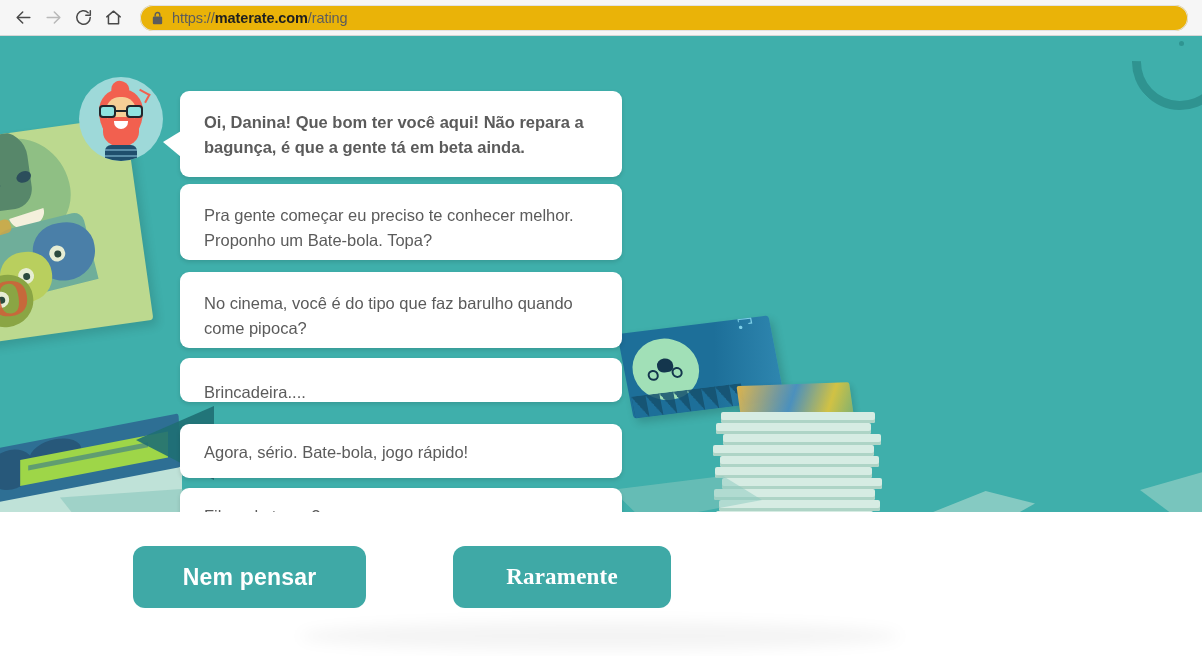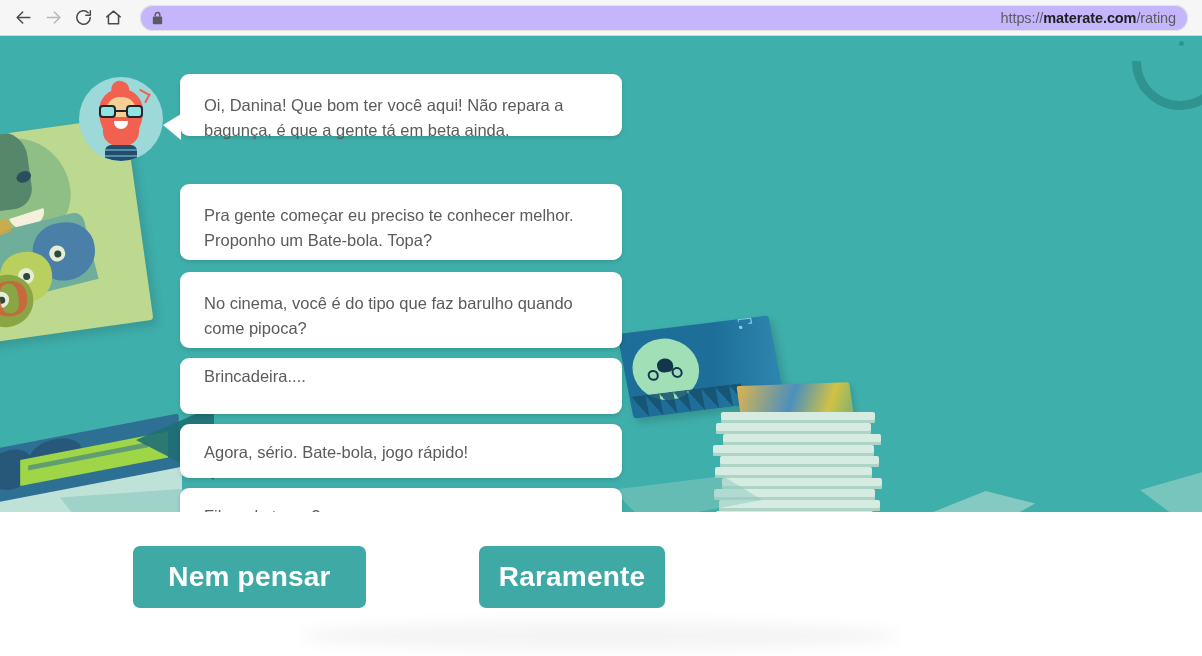--- a/index.html
+++ b/index.html
@@ -24,26 +24,25 @@
     flex:0 0 auto;
   }
   .nav-btn:first-child { margin-left:8px; }
   .nav-btn svg { display:block; }
 
   #omnibox {
     margin-left:12px;
     height:26px;
     flex:1 1 auto;
     margin-right:14px;
-    background:#c4b5fd;
+    background:#eab308;
     border-radius:13px;
     display:flex; align-items:center;
     padding:0 12px;
     box-shadow:inset 0 0 0 1px #e2e2e2;
-    justify-content:space-between;
   }
   #lock-icon { flex:0 0 auto; margin-right:9px; display:flex; }
   #url-text {
     font-size:14.5px;
     color:#5c5c5c;
     white-space:nowrap;
     letter-spacing:-0.1px;
   }
   #url-text .host { color:#1f1f1f; font-weight:600; }
 
@@ -388,24 +387,24 @@
   .bubble.tail::before {
     content:"";
     position:absolute;
     left:-17px; top:40px;
     width:0; height:0;
     border-top:11px solid transparent;
     border-bottom:15px solid transparent;
     border-right:18px solid #ffffff;
   }
 
-  #b1 { top:38px;  height:62px; }
+  #b1 { top:55px;  height:86px;font-weight:bold; }
   #b2 { top:148px; height:76px; }
   #b3 { top:236px; height:76px; }
-  #b4 { top:322px; height:56px; padding-top:6px; }
+  #b4 { top:322px; height:44px; padding-top:22px; }
   #b5 { top:388px; height:54px; padding-top:16px; }
   #b6 { top:452px; height:54px; padding-top:16px; }
 
   
   #answer-panel {
     position:absolute; left:0; top:476px;
     width:1202px; height:144px;
     background:#ffffff;
   }
   #panel-shadow {
@@ -419,31 +418,31 @@
     position:absolute; left:0; top:0;
     width:1202px; height:144px;
     display:flex; align-items:center;
   }
   .answer-btn {
     position:absolute;
     top:34px;
     height:62px;
     background:#3fa9a6;
     border:none;
-    border-radius:7px;
+    border-radius:12px;
     color:#ffffff;
     font-family:"Liberation Sans", sans-serif;
-    font-size:28px;
+    font-size:23px;
     font-weight:bold;
     letter-spacing:.2px;
     cursor:pointer;
     display:flex; align-items:center; justify-content:center;
   }
   #ans0 { left:133px;  width:233px; }
-  #ans1 { left:479px;  width:186px; }
+  #ans1 { left:453px;  width:218px;font-family:Liberation Serif, serif; }
   #ans2 { left:777px;  width:159px; }
   #ans3 { left:1031px; width:147px; }
 </style>
 </head>
 <body>
 
 <div id="browser-chrome">
 
   <div class="nav-btn">
     <svg width="19" height="19" viewBox="0 0 24 24" fill="none" stroke="#4a4a4a" stroke-width="1.9" stroke-linecap="round" stroke-linejoin="round">

